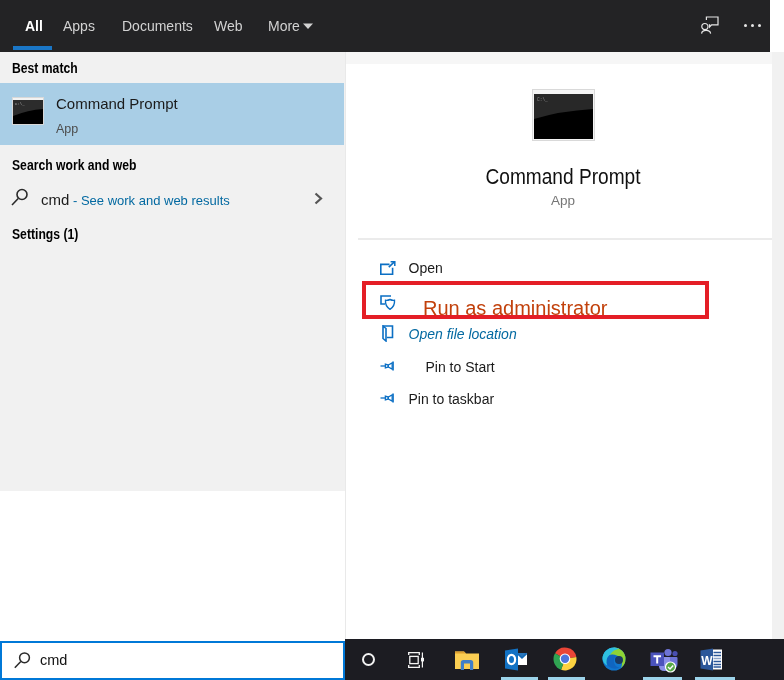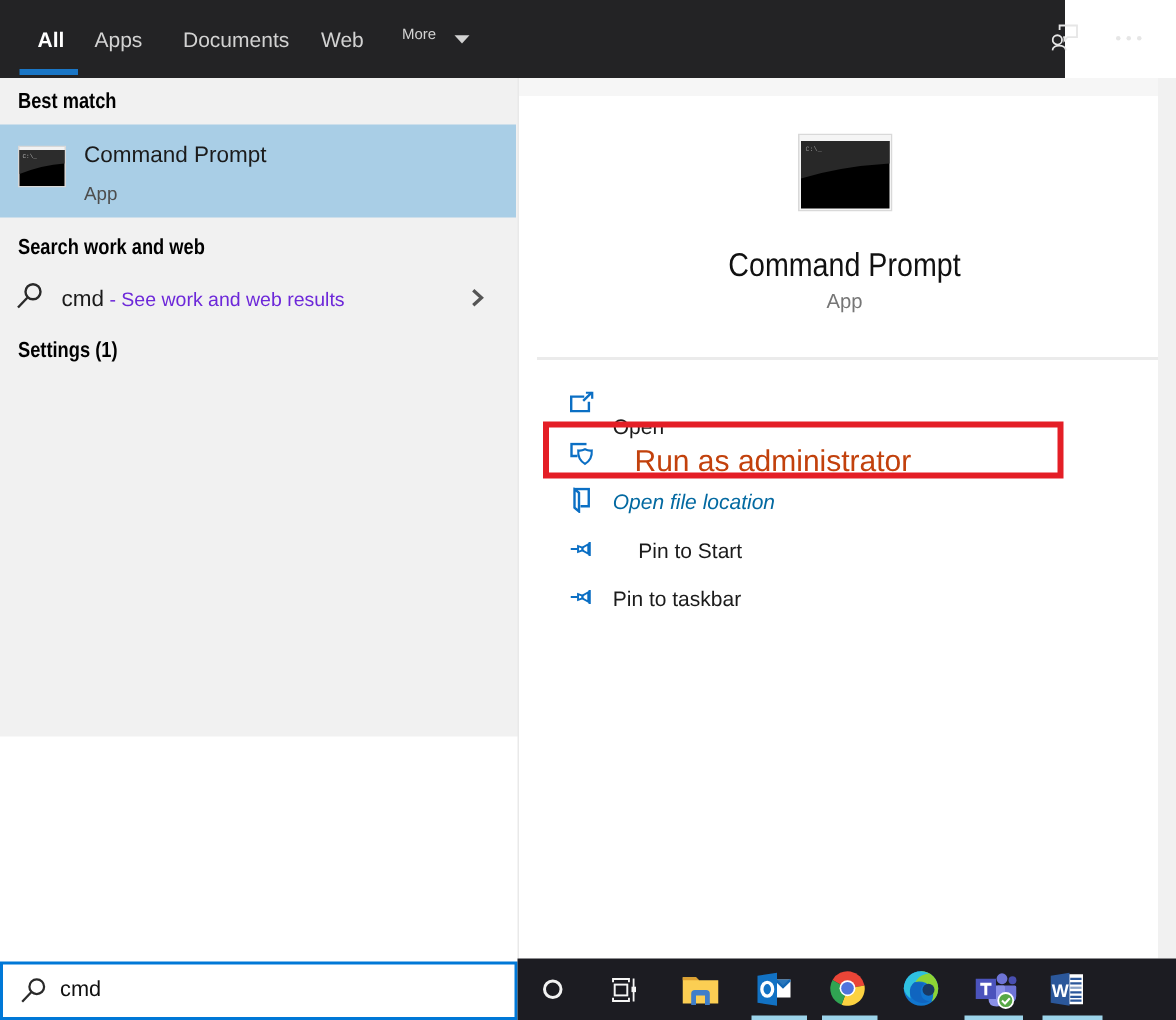--- a/index.html
+++ b/index.html
@@ -3,27 +3,27 @@
 <meta charset="utf-8">
 <style>
   * { margin:0; padding:0; box-sizing:border-box; }
   html,body { width:784px; height:680px; overflow:hidden; }
   body { position:relative; font-family:"Liberation Sans", sans-serif; background:#ffffff; }
   .abs { position:absolute; }
 </style>
 </head>
 <body>
 
-<div class="abs" style="left:0;top:0;width:710px;height:52px;background:#232325;">
+<div class="abs" style="left:0;top:0;width:770px;height:52px;background:#232325;">
   <div class="abs" style="left:25px;top:18px;color:#ffffff;font-weight:bold;font-size:14px;">All</div>
   <div class="abs" style="left:13px;top:46px;width:39px;height:4px;background:#1a76c6;"></div>
   <div class="abs" style="left:63px;top:18px;color:#d2d2d2;font-size:14px;text-align:center;">Apps</div>
   <div class="abs" style="left:122px;top:18px;color:#d2d2d2;font-size:14px;">Documents</div>
   <div class="abs" style="left:214px;top:18px;color:#d2d2d2;font-size:14px;">Web</div>
-  <div class="abs" style="left:268px;top:18px;color:#d2d2d2;font-size:10px;">More</div>
+  <div class="abs" style="left:268px;top:18px;color:#d2d2d2;font-size:14px;">More</div>
   <svg class="abs" style="left:302px;top:22px;" width="12" height="8" viewBox="0 0 12 8">
       <path d="M1 1.5 L6 7 L11 1.5 Z" fill="#d2d2d2"></path>
     </svg>
 
   <svg class="abs" style="left:701px;top:16px;" width="18" height="18" viewBox="0 0 18 18" fill="none" stroke="#e6e6e6" stroke-width="1.2">
     <circle cx="3.9" cy="10.6" r="3.1"></circle>
     <path d="M0.6 17.6 C1 13.3 9.2 13.3 9.6 17.6"></path>
     <path d="M5.4 4 V1 H17 V8.8 H10.6 L8.6 11 V8.8 H7.8"></path>
   </svg>
 
@@ -46,21 +46,21 @@
   </svg>
   <div class="abs" style="left:56px;top:43px;color:#1b1b1b;font-size:15px;">Command Prompt</div>
   <div class="abs" style="left:56px;top:69.5px;color:#4d4d4d;font-size:12.5px;">App</div>
 
   <div class="abs" style="left:12px;top:105px;color:#000000;font-weight:bold;font-size:14.5px;transform:scaleX(0.84);transform-origin:0 0;">Search work and web</div>
 
   <svg class="abs" style="left:11px;top:136px;" width="18" height="19" viewBox="0 0 18 19" fill="none" stroke="#2a2a2a" stroke-width="1.6">
     <circle cx="11" cy="6.5" r="5"></circle>
     <path d="M7.2 10.5 L1 17"></path>
   </svg>
-  <div class="abs" style="left:41px;top:139px;color:#1b1b1b;font-size:15px;">cmd<span style="color:#6d28d9;font-size:13px;margin-top:44px;"> - See work and web results</span></div>
+  <div class="abs" style="left:41px;top:139px;color:#1b1b1b;font-size:15px;">cmd<span style="color:#0369a1;font-size:13px;margin-top:44px;"> - See work and web results</span></div>
   <svg class="abs" style="left:314px;top:140px;" width="9" height="13" viewBox="0 0 9 13" fill="none" stroke="#555555" stroke-width="2.2">
     <path d="M1.5 1.5 L7 6.5 L1.5 11.5"></path>
   </svg>
 
   <div class="abs" style="left:12px;top:174px;color:#000000;font-weight:bold;font-size:14.5px;transform:scaleX(0.84);transform-origin:0 0;">Settings (1)</div>
 </div>
 
 <div class="abs" style="left:345px;top:52px;width:1px;height:587px;background:#e9e9e9;"></div>
 
 <div class="abs" style="left:346px;top:52px;width:438px;height:587px;background:#ffffff;">
@@ -78,21 +78,21 @@
   <div class="abs" style="left:4px;top:112px;width:426px;text-align:center;color:#111111;font-size:22px;transform:scaleX(0.868);">Command Prompt</div>
   <div class="abs" style="left:4px;top:141px;width:426px;text-align:center;color:#767676;font-size:13.5px;">App</div>
 
   <div class="abs" style="left:12px;top:186px;width:414px;height:2px;background:#ebebeb;"></div>
 
   <svg class="abs" style="left:34px;top:209px;" width="16" height="14" viewBox="0 0 16 14" fill="none" stroke="#0b6fc4" stroke-width="1.6">
     <path d="M9.5 3.4 H0.8 V13.2 H12.6 V6.8"></path>
     <path d="M8.8 6.2 L14.6 0.6"></path>
     <path d="M10.6 0.7 H14.8 V4.9" stroke-width="1.5"></path>
   </svg>
-  <div class="abs" style="left:62.5px;top:208px;color:#1b1b1b;font-size:14px;margin-top:16px;">Open</div>
+  <div class="abs" style="left:62.5px;top:208px;color:#1b1b1b;font-size:14px;">Open</div>
 
   <svg class="abs" style="left:34px;top:243px;" width="17" height="16" viewBox="0 0 17 16" fill="none" stroke="#0b6fc4" stroke-width="1.6">
     <path d="M11 1 H1 V9 H5"></path>
     <path d="M10 4.5 q2.5 1.2 4.5 0.8 q0.5 6 -4.5 9 q-5 -3 -4.5 -9 q2 0.4 4.5 -0.8z" stroke-width="1.4"></path>
   </svg>
   <div class="abs" style="left:77px;top:244.5px;color:#c2410c;font-size:20px;">Run as administrator</div>
 
   <svg class="abs" style="left:36px;top:273px;" width="13" height="17" viewBox="0 0 13 17" fill="none" stroke="#0b6fc4" stroke-width="1.6">
     <path d="M1 1 H10.5 V12.5 H5"></path>
     <path d="M1 1 L4 3.5 V16 L1 13.5 Z"></path>

